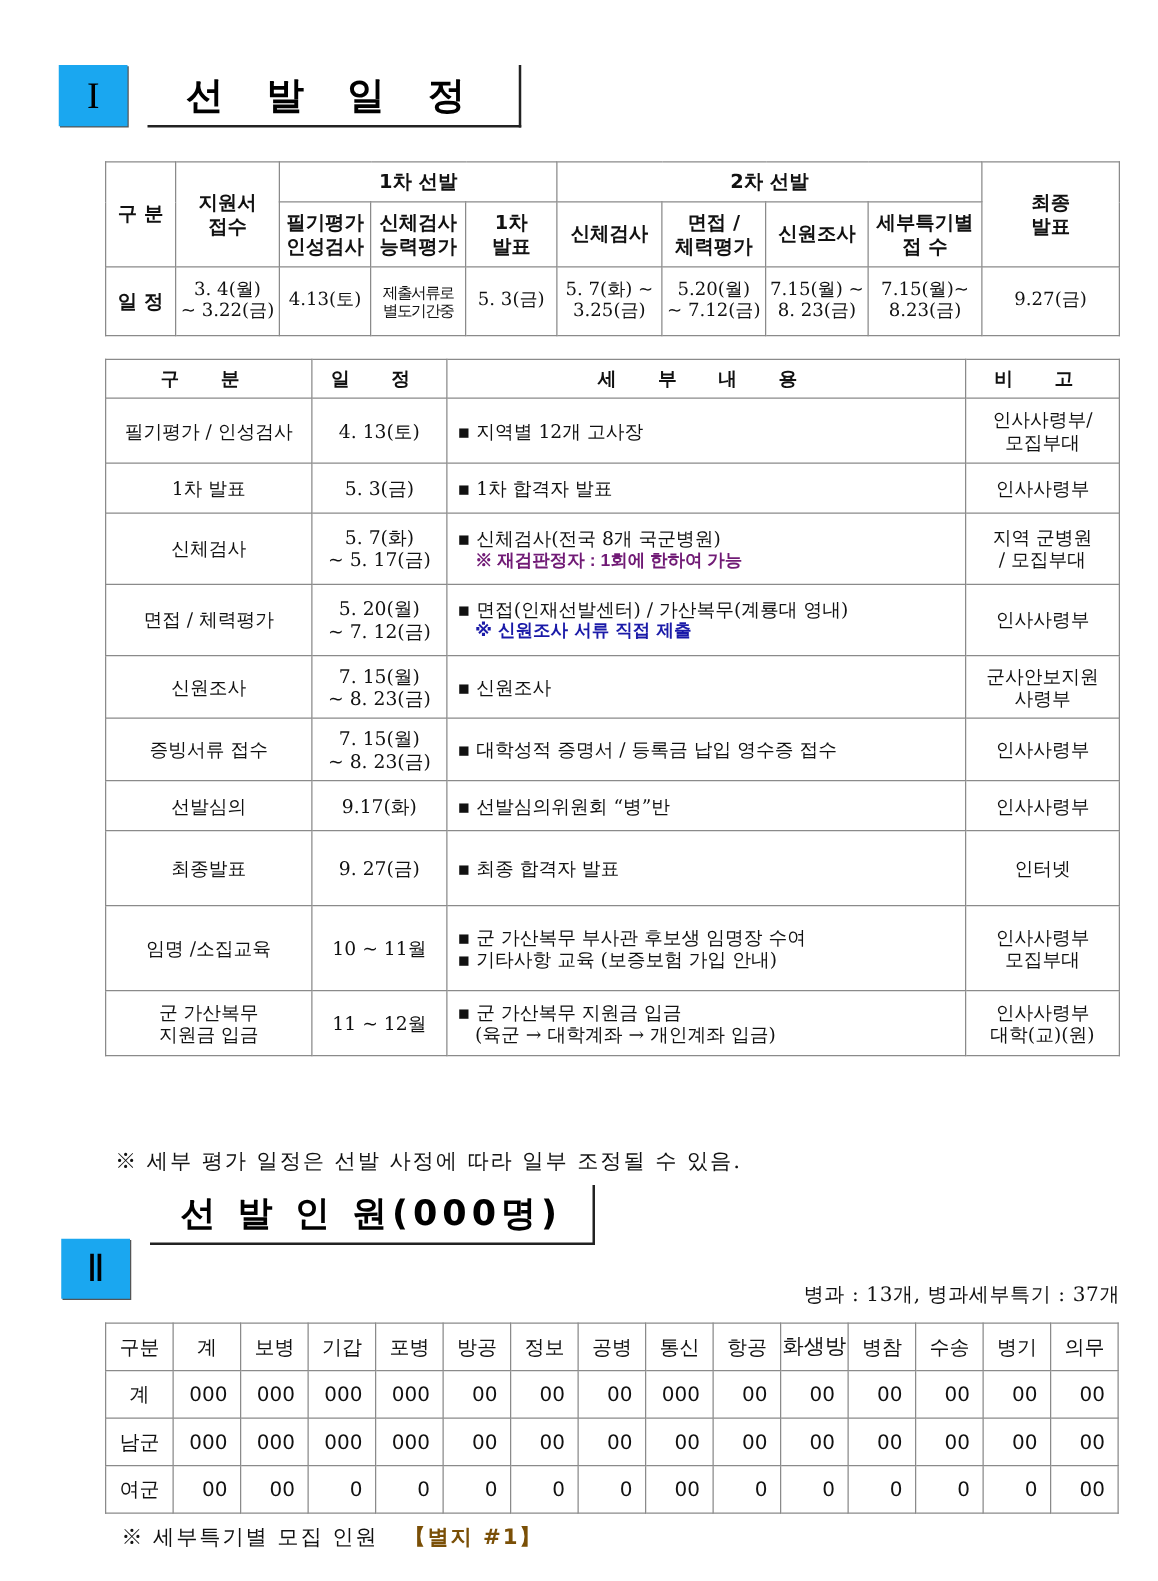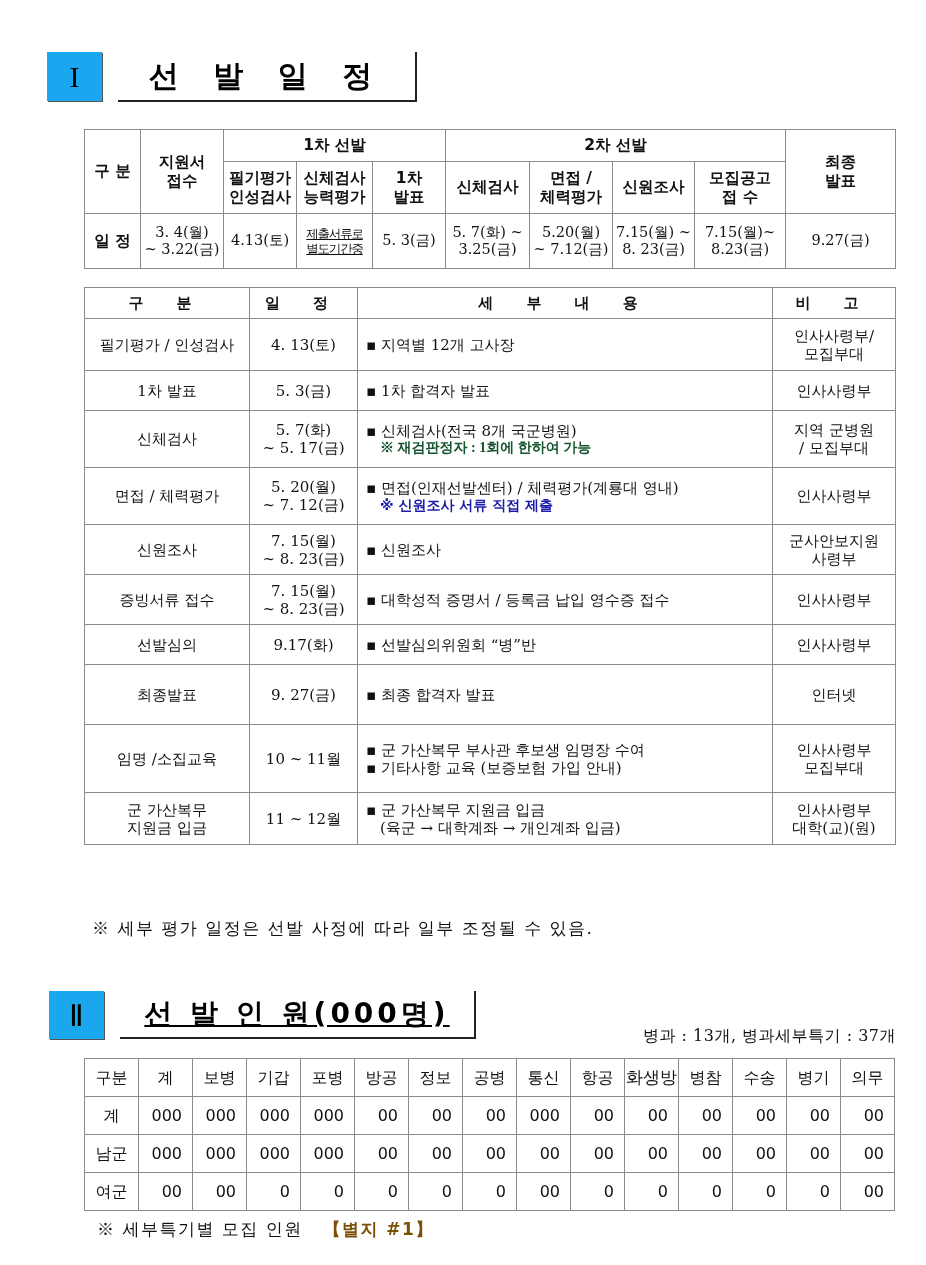--- a/index.html
+++ b/index.html
@@ -20,27 +20,27 @@
     display: flex; align-items: center; justify-content: center;
   }
   table { border-collapse: collapse; position: absolute; table-layout: fixed; }
   td, th {
     border: 1.5px solid #8a8a8a; text-align: center; vertical-align: middle;
     padding: 0 2px; font-weight: normal; line-height: 1.2;
   }
   .t1 { left: 84px; top: 129px; width: 811px; font-size: 15px; }
   .t1 th { font-family: "DejaVu Sans", sans-serif; font-weight: bold; font-size: 15.5px; }
   .t1 td { font-size: 14.5px; }
-  .t1 .small { font-size: 12.5px; letter-spacing: -1.2px; text-decoration: underline; }
+  .t1 .small { font-size: 12.5px; letter-spacing: -1.2px; }
   .t2 { left: 84px; top: 287px; width: 811px; font-size: 15px; }
   .t2 th { font-family: "DejaVu Sans", sans-serif; font-weight: bold; height: 30px; letter-spacing: 14px; }
   .t2 td { font-size: 15px; }
   .t2 td.detail { text-align: left; padding-left: 8px; }
   .green { color: #128a12; font-weight: bold; font-family: "DejaVu Sans", sans-serif; font-size: 14px; }
-  .black-b { color: #14532d; font-weight: bold; font-family: Liberation Serif, serif; font-size: 14px; }
+  .black-b { color: #701a75; font-weight: bold; font-family: Liberation Sans, sans-serif; font-size: 14px; }
   .blue { color: #1a1aa8; font-weight: bold; font-family: "DejaVu Sans", sans-serif; font-size: 14px; }
   .note { position: absolute; font-size: 17px; letter-spacing: 1.5px; }
   .t3 { left: 84px; top: 1058px; width: 811px; font-family: "DejaVu Sans", sans-serif; font-size: 16px; }
   .t3 td { height: 37px; text-align: right; padding-right: 10px; margin-top: 48px; }
   .t3 td.hd { text-align: center; padding: 0; }
   .t3 td.sm { font-size: 17px; }
   .bracket { color: #7a4f06; font-weight: bold; font-family: "DejaVu Sans", sans-serif; }
   .line { display: block; }
   .ind { padding-left: 14px; }
 </style>
@@ -98,21 +98,21 @@
           <span class="line">신체검사</span>
         </th>
     <th>
           <span class="line">면접 /</span>
           <span class="line">체력평가</span>
         </th>
     <th>
           <span class="line">신원조사</span>
         </th>
     <th>
-          <span class="line">모집공고</span>
+          <span class="line">세부특기별</span>
           <span class="line">접 수</span>
         </th>
   </tr>
   <tr style="height:55px">
     <th>일 정</th>
     <td>
           <span class="line">3.  4(월)</span>
           <span class="line">~ 3.22(금)</span>
         </td>
     <td><span>4.13(토)</span></td>
@@ -206,21 +206,21 @@
       </tr>
       <tr style="height: 57px;">
         <td>
           <span class="line">면접 / 체력평가</span>
         </td>
         <td>
           <span class="line">5. 20(월)</span>
           <span class="line">~ 7. 12(금)</span>
         </td>
         <td class="detail">
-          <span class="line">▪ 면접(인재선발센터) / 체력평가(계룡대 영내)</span>
+          <span class="line">▪ 면접(인재선발센터) / 가산복무(계룡대 영내)</span>
           <span class="line blue ind">※ 신원조사 서류 직접 제출</span>
         </td>
         <td>
           <span class="line">인사사령부</span>
         </td>
       </tr>
       <tr style="height: 50px;">
         <td>
           <span class="line">신원조사</span>
         </td>
@@ -313,21 +313,21 @@
         </td>
       </tr>
     </tbody>
 </table>
 
 <div class="note" style="left:92px;top:917px;">※ 세부 평가 일정은 선발 사정에 따라 일부 조정될 수 있음.</div>
 
 <div class="sec-num" style="left:49px;top:991px;width:55px;height:48px;">
   <span>Ⅱ</span>
 </div>
-<div class="sec-title" style="left:120px;top:991px;width:354px;height:46px;font-size:28px;letter-spacing:4px;text-decoration:underline;">
+<div class="sec-title" style="left:120px;top:948px;width:354px;height:46px;font-size:28px;letter-spacing:4px;">
   <span>선 발 인 원(000명)</span>
 </div>
 <div class="note" style="right:30px;top:1026px;font-size:16px;letter-spacing:0.5px;">병과 : 13개, 병과세부특기 : 37개</div>
 
 <table class="t3">
   <tbody>
       <tr id="p-head">
         <td class="hd">구분</td>
         <td class="hd">계</td>
         <td class="hd">보병</td>

